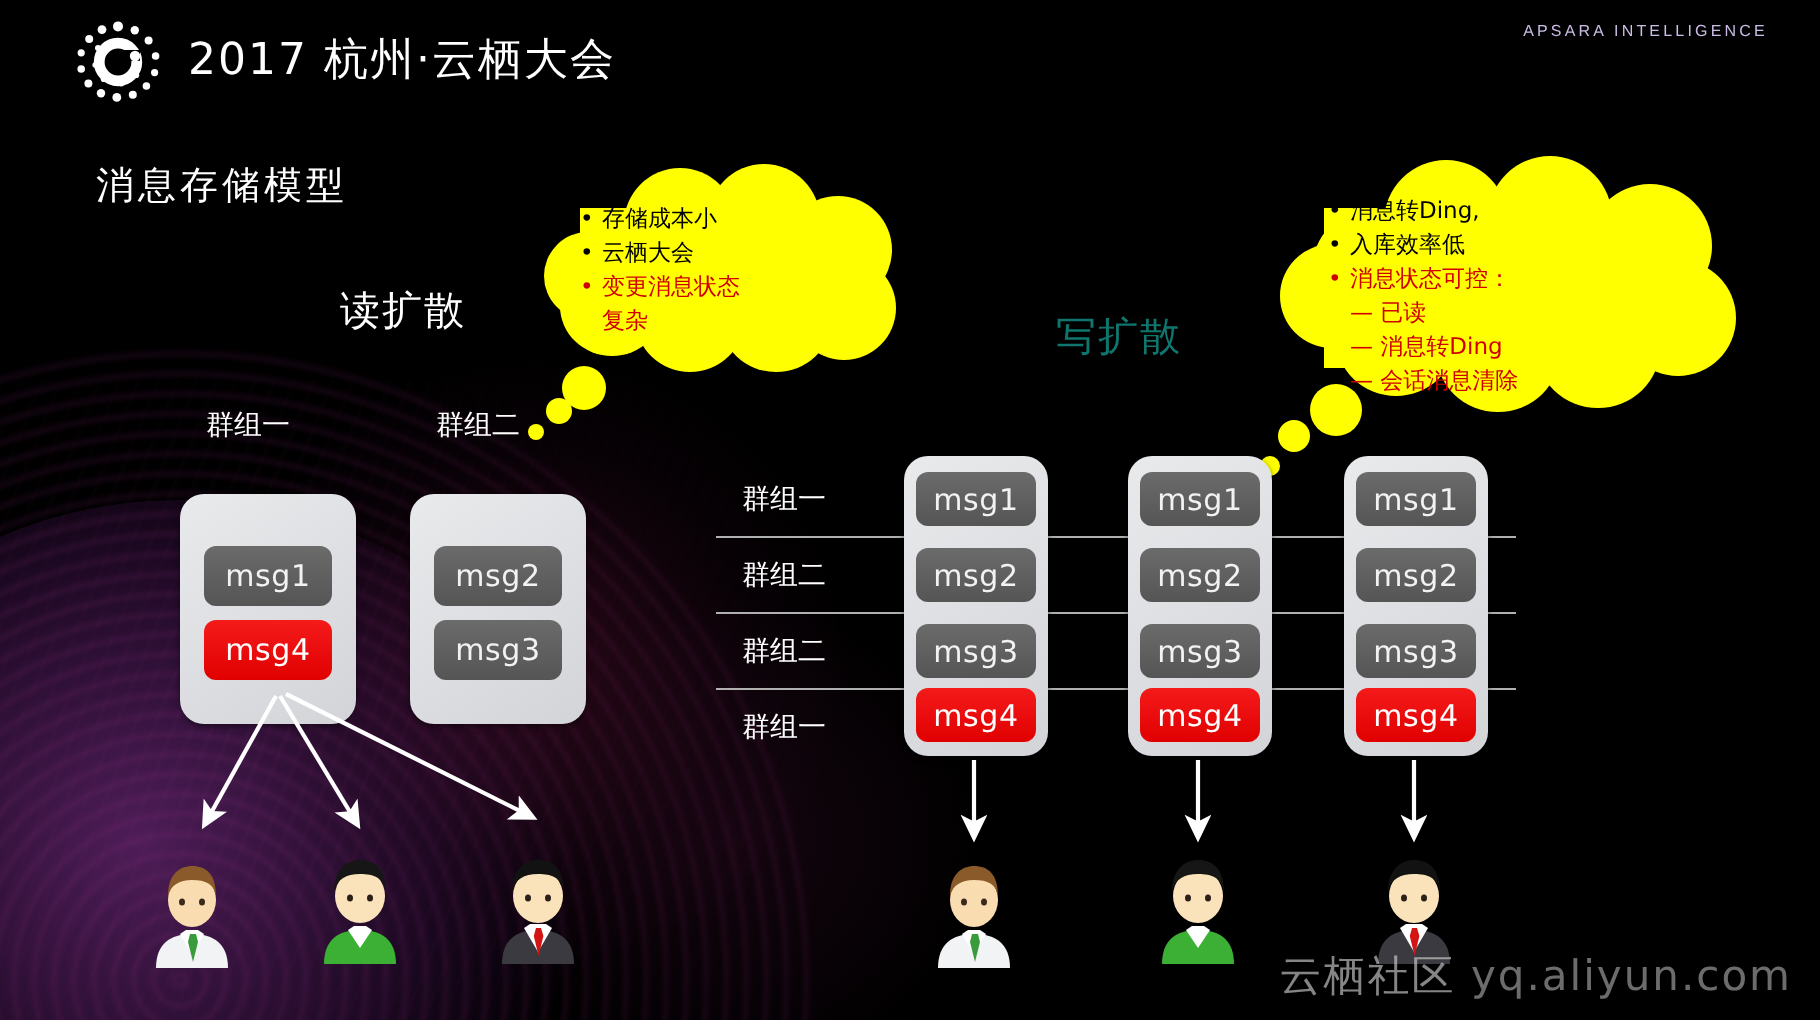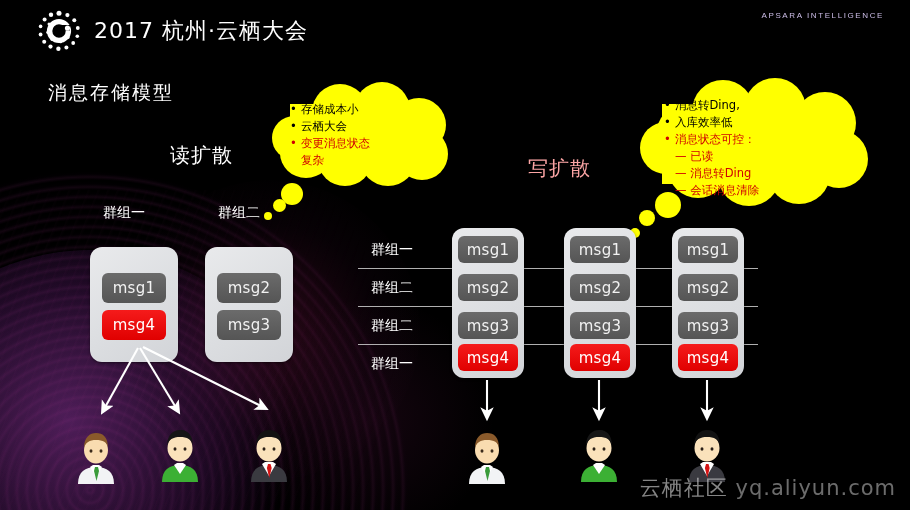--- a/index.html
+++ b/index.html
@@ -89,21 +89,21 @@
     font-family:"DejaVu Sans","Liberation Sans",sans-serif;
     text-align:right;
   }
   .sub-read {
     position:absolute; left:170px; top:142px;
     font-size:20px; color:#ffffff; letter-spacing:1px;
     font-family:"DejaVu Sans","Liberation Sans",sans-serif;
   }
   .sub-write {
     position:absolute; left:528px; top:155px;
-    font-size:20px; color:#fca5a5; letter-spacing:1px;
+    font-size:20px; color:#0f766e; letter-spacing:1px;
     font-family:"DejaVu Sans","Liberation Sans",sans-serif;
   }
 
   
   .cloud { position:absolute; }
   .cloud .lobe { position:absolute; background:#ffff00; border-radius:50%; }
   .cloud .body-rect { position:absolute; background:#ffff00; }
   .cloud .txt {
     position:absolute; z-index:5;
     font-size:11.5px; line-height:17px;

